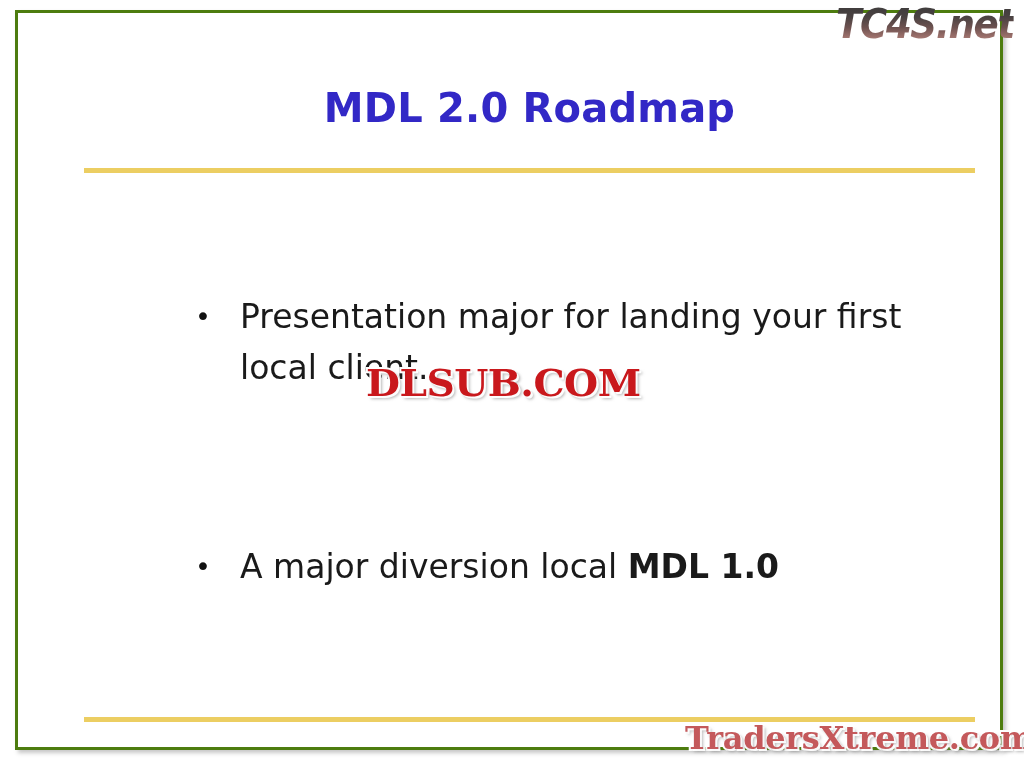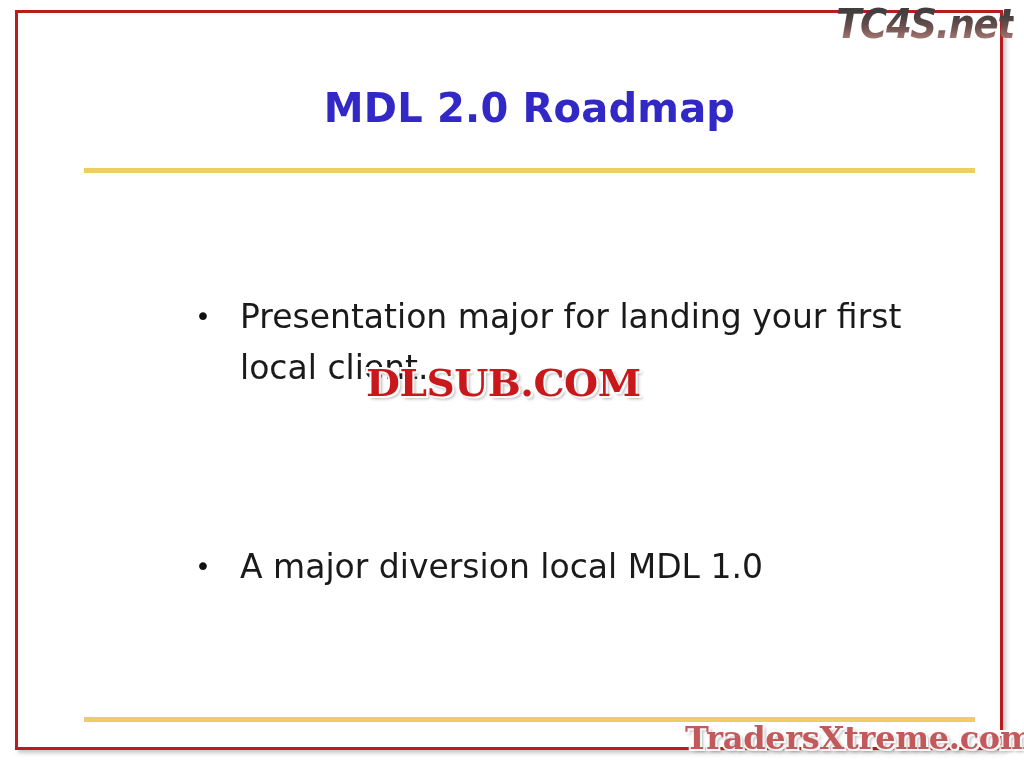--- a/index.html
+++ b/index.html
@@ -24,21 +24,21 @@
     height: 768px;
     background: #ffffff;
   }
   #slide-frame {
     position: absolute;
     left: 15px;
     top: 10px;
     width: 988px;
     height: 740px;
     background: #ffffff;
-    border: 3px solid #b91c1c;
+    border: 3px solid #4d7c0f;
     box-sizing: border-box;
     box-shadow: 3px 3px 4px rgba(130,130,130,0.45);
   }
 
   
   #title-area {
     position: absolute;
     left: 66px;
     top: 66px;
     width: 891px;
@@ -85,21 +85,21 @@
   }
   .bullet-item .bullet-dot {
     position: absolute;
     left: 7px;
     top: 0;
     font-size: 27px;
     line-height: 51px;
     color: #111111;
   }
   .bullet-item .bullet-text { display: inline; }
-  .bullet-item .bullet-strong { font-weight: 400; }
+  .bullet-item .bullet-strong { font-weight: 700; }
   #bullet-1 { margin-bottom: 0; }
   #bullet-2 { margin-top: 148px; }
 
   
   #wm-tc4s {
     position: absolute;
     left: 836px;
     top: 2px;
     font-family: "DejaVu Sans", sans-serif;
     font-size: 40px;

